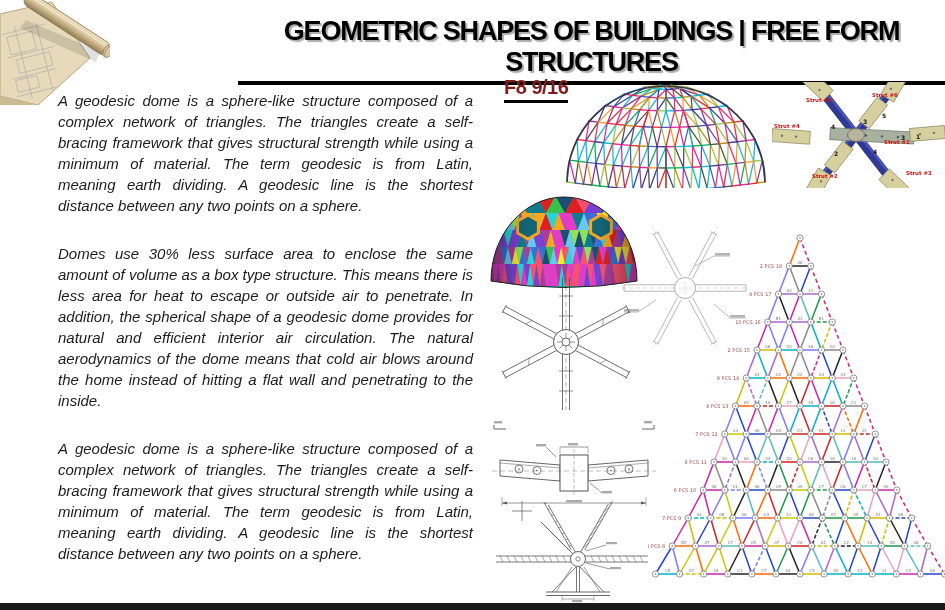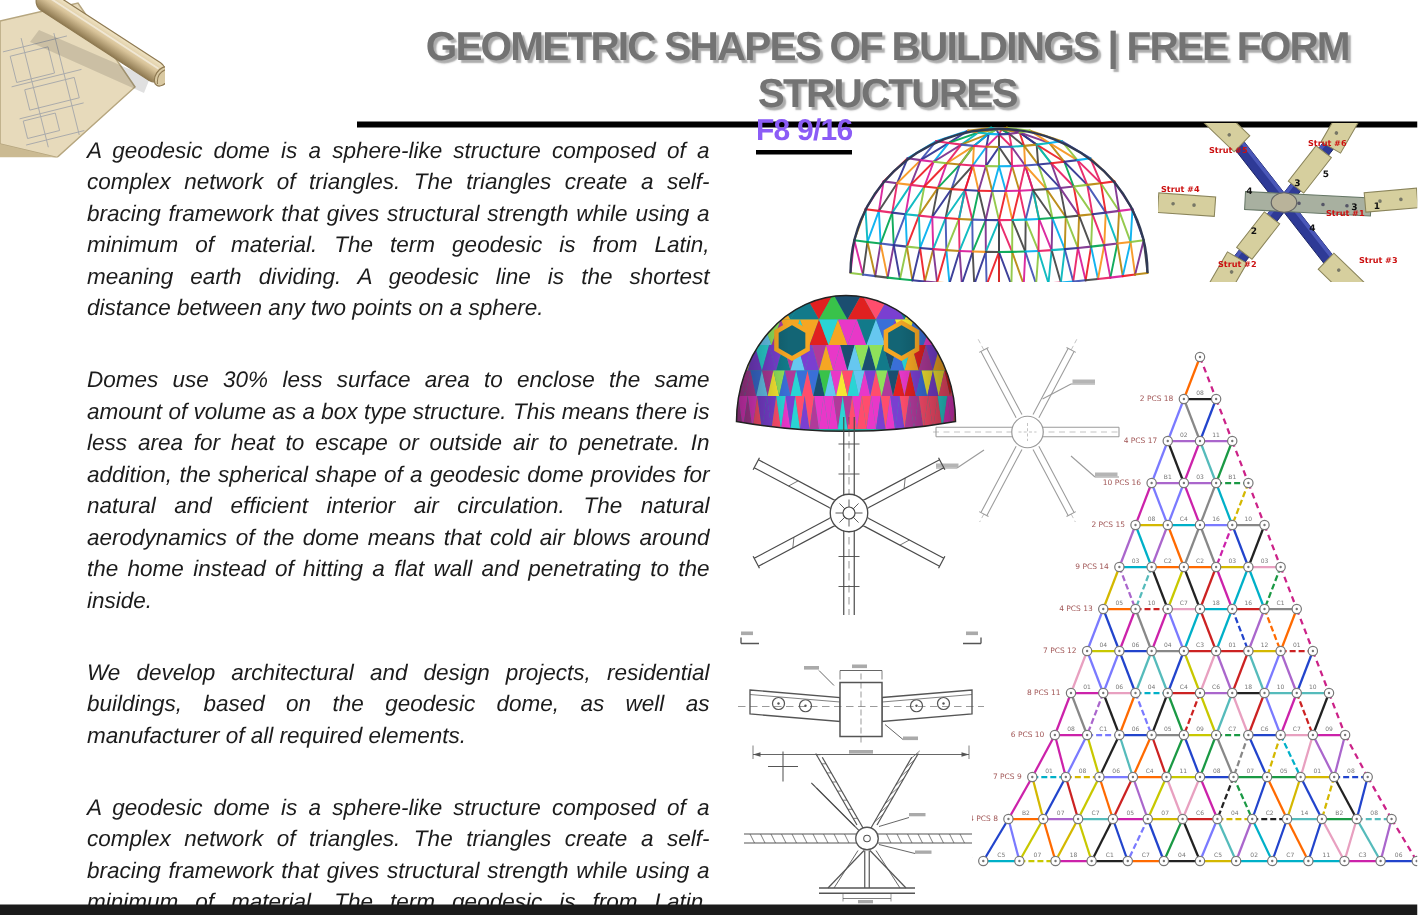--- a/index.html
+++ b/index.html
@@ -1,24 +1,24 @@
 <!DOCTYPE html>
 <html><head>
 <meta charset="utf-8">
 <style>
   html,body{margin:0;padding:0;}
   body{width:945px;height:610px;background:#fff;font-family:"Liberation Sans",sans-serif;overflow:hidden;}
   .page{position:relative;width:945px;height:610px;background:#fff;}
   .title-banner{position:absolute;left:238px;right:0;top:16px;text-align:center;
-    font-size:27px;font-weight:700;letter-spacing:-1.2px;color:#737373;
+    font-size:27px;font-weight:700;letter-spacing:-1.2px;color:#000000;
     text-shadow:2px 2px 1px rgba(90,90,90,.5);border-bottom:4px solid #000;padding-bottom:3px;line-height:1.15;}
   .text-col{position:absolute;left:58px;top:90px;width:415px;color:#1c1c1c;
     font-size:15px;line-height:21px;text-align:justify;}
   .text-col p{margin:0 0 27px 0;font-style:italic;}
-  .page-label{position:absolute;left:504px;top:76px;font-size:20px;font-weight:700;color:#8b5cf6;
+  .page-label{position:absolute;left:504px;top:76px;font-size:20px;font-weight:700;color:#7f1d1d;
     border-bottom:3px solid #000;padding-bottom:1px;letter-spacing:-0.5px;}
   .fig{position:absolute;}
   .fig svg{display:block;width:100%;height:100%;}
   .footer-bar{position:absolute;left:0;right:0;bottom:0;height:7px;background:#1b1b1b;}
 </style>
 </head>
 <body>
 
 <div class="page">
 
@@ -52,21 +52,20 @@
       </g>
       <polygon points="0,96 38,105 0,105" fill="#cbba92"></polygon>
     </svg>
   </div>
 
   <div class="title-banner">GEOMETRIC SHAPES OF BUILDINGS | FREE FORM STRUCTURES</div>
 
   <div class="text-col">
     <p>A geodesic dome is a sphere-like structure composed of a complex network of triangles. The triangles create a self-bracing framework that gives structural strength while using a minimum of material. The term geodesic is from Latin, meaning earth dividing. A geodesic line is the shortest distance between any two points on a sphere.</p>
     <p>Domes use 30% less surface area to enclose the same amount of volume as a box type structure. This means there is less area for heat to escape or outside air to penetrate. In addition, the spherical shape of a geodesic dome provides for natural and efficient interior air circulation. The natural aerodynamics of the dome means that cold air blows around the home instead of hitting a flat wall and penetrating to the inside.</p>
-    <p>We develop architectural and design projects, residential buildings, based on the geodesic dome, as well as manufacturer of all required elements.</p>
     <p>A geodesic dome is a sphere-like structure composed of a complex network of triangles. The triangles create a self-bracing framework that gives structural strength while using a minimum of material. The term geodesic is from Latin, meaning earth dividing. A geodesic line is the shortest distance between any two points on a sphere.</p>
   </div>
 
   <div class="page-label">F8 9/16</div>
 
   <div class="fig" style="left:563px;top:76px;width:207px;height:112px;">
     <svg id="fig-wire-dome" viewBox="0 0 207 112">
         <line x1="4" y1="106" x2="6.537363586261705" y2="84.17524870755821" stroke="#d81b9a" stroke-width="1.3" stroke-linecap="round" opacity="0.92"></line>
         <line x1="6.537363586261705" y1="84.17524870755821" x2="12.25" y2="107.04420953776041" stroke="#d81b9a" stroke-width="1.3" stroke-linecap="round" opacity="0.92"></line>
         <line x1="12.25" y1="107.04420953776041" x2="15.306694169328823" y2="85.28823477314918" stroke="#444444" stroke-width="1.3" stroke-linecap="round" opacity="0.92"></line>

